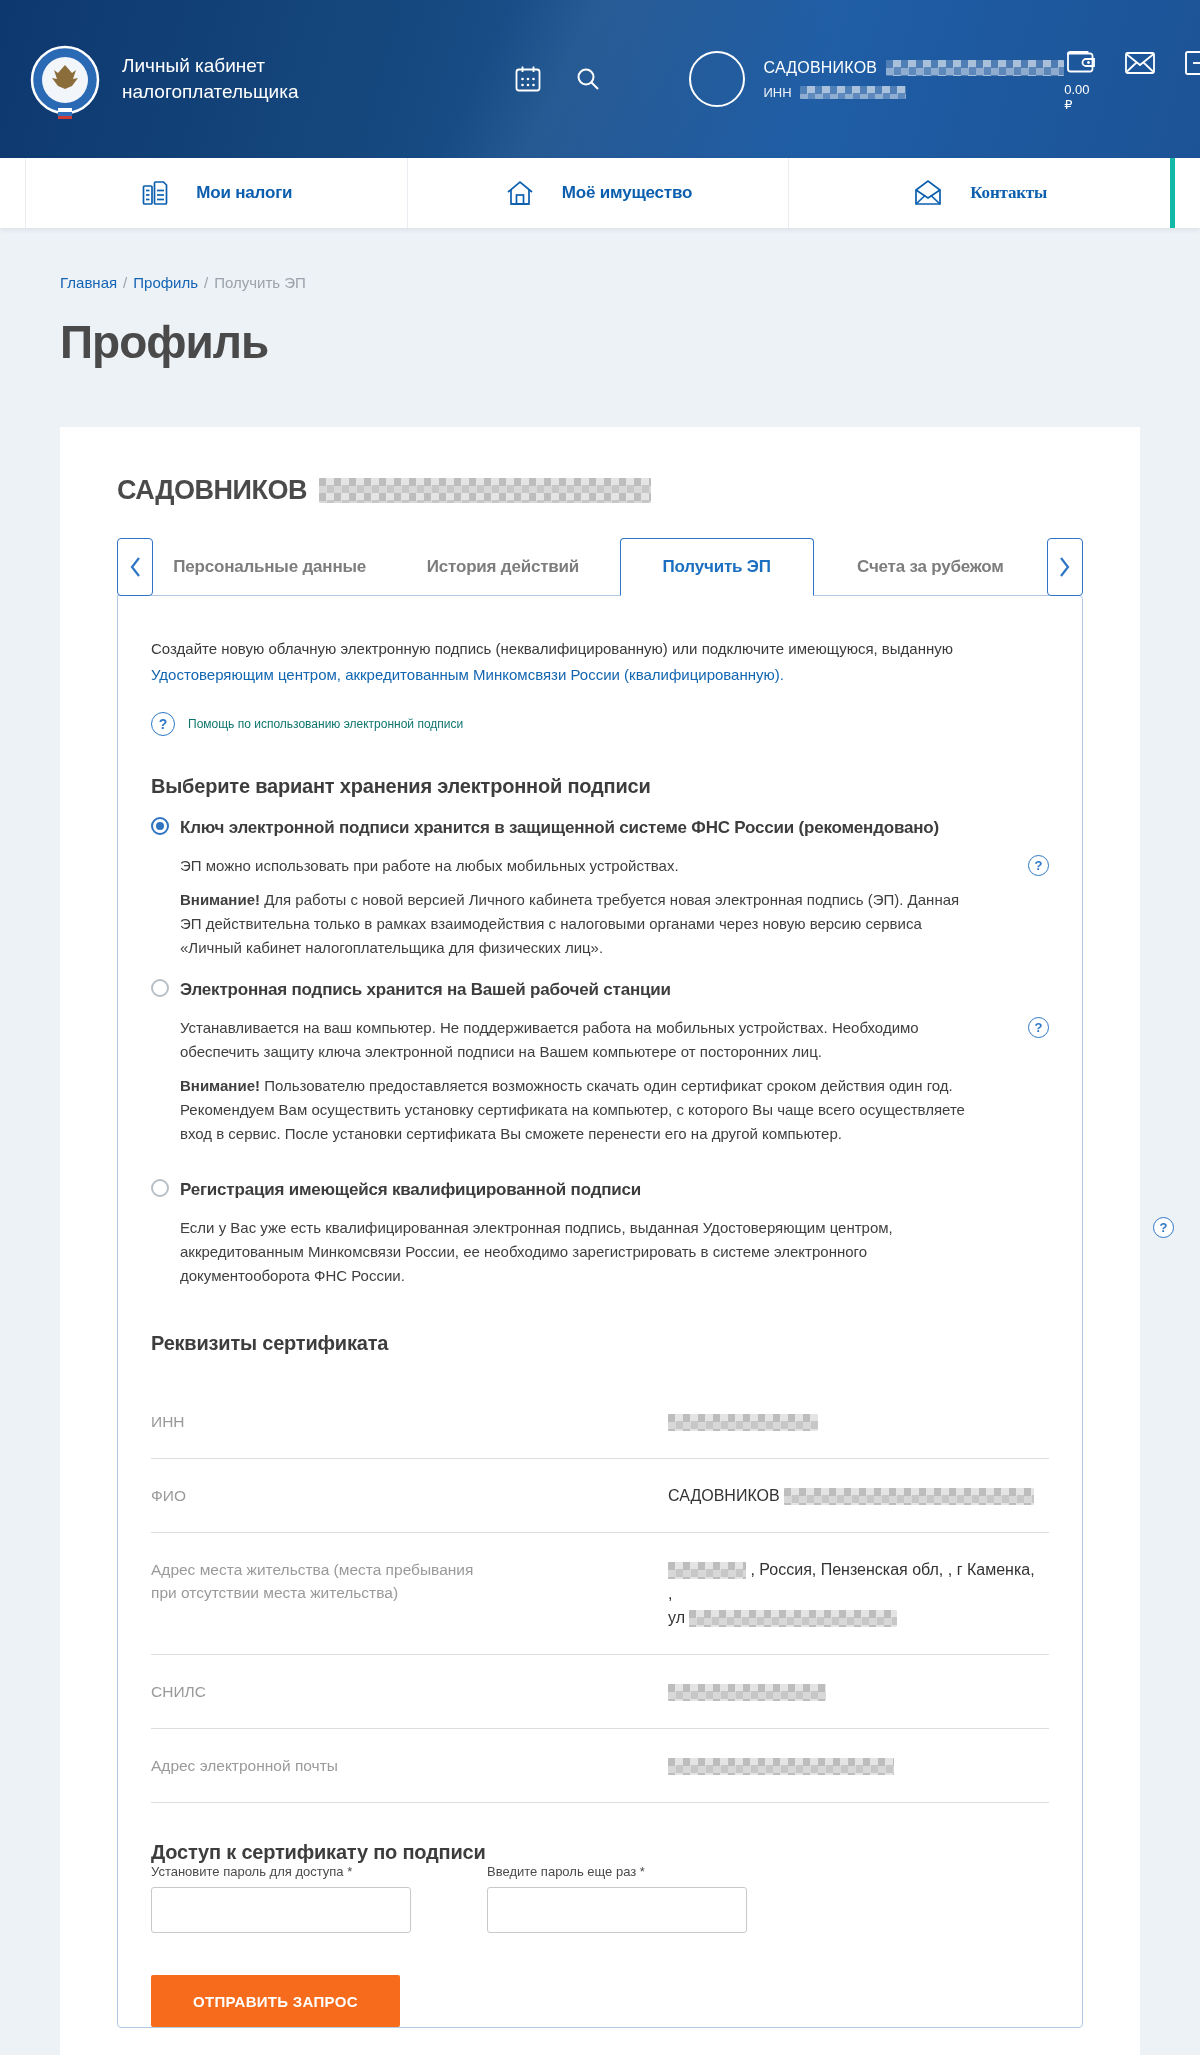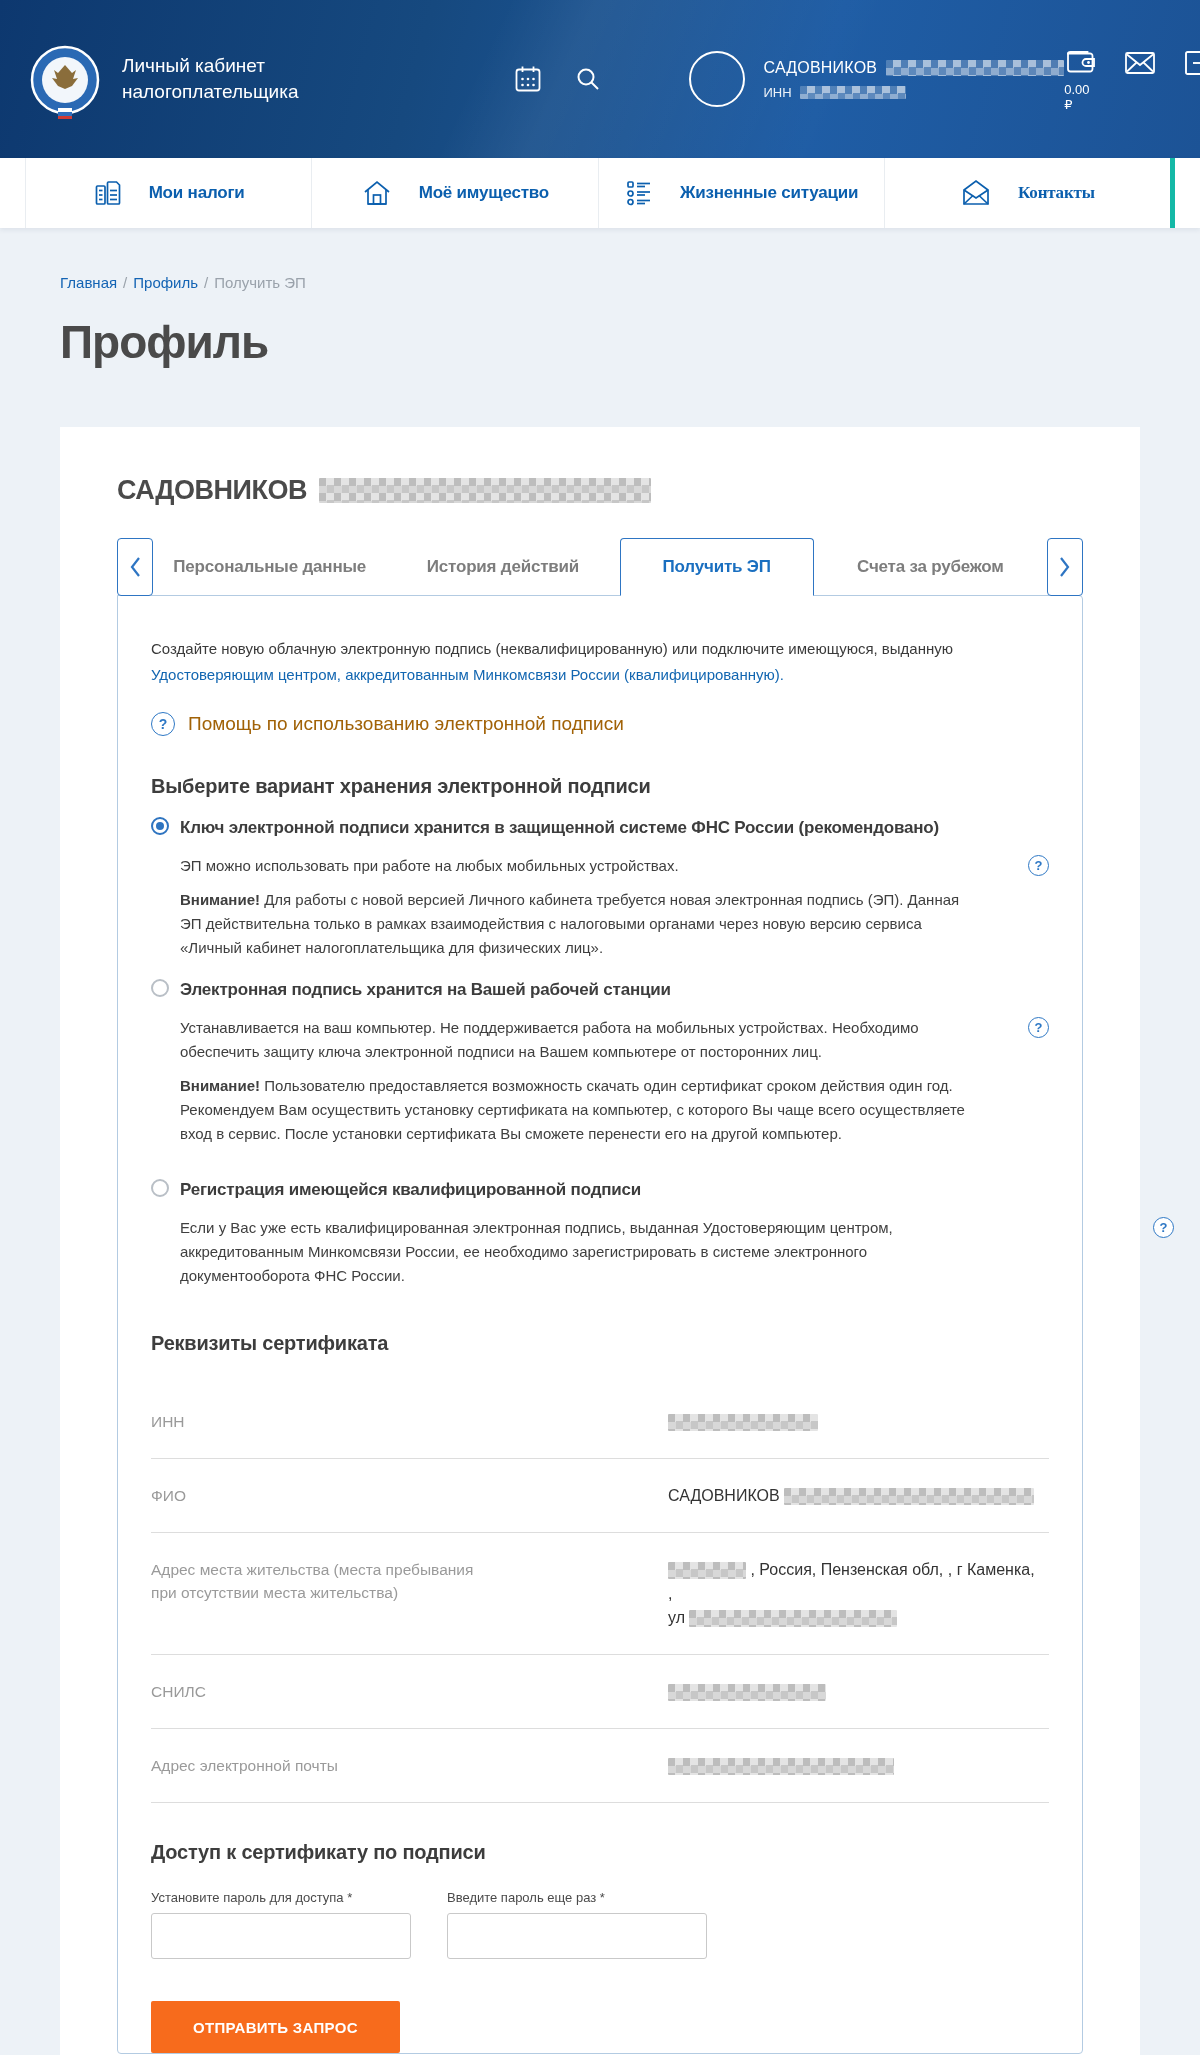--- a/index.html
+++ b/index.html
@@ -54,21 +54,21 @@
   .tab-arrow{flex:0 0 36px;border:1px solid #2e75c3;border-radius:4px;background:#fff;display:flex;align-items:center;justify-content:center;cursor:pointer;}
   .tab{flex:1;display:flex;align-items:center;justify-content:center;font-size:17px;font-weight:700;color:#7d7d7d;letter-spacing:-.2px;cursor:pointer;background:transparent;border:none;}
   .tab.active{flex:0 0 auto;padding:0 42px;color:#1a6fc0;background:#fff;
     border:1px solid #2e75c3;border-bottom:1px solid #fff;border-radius:4px 4px 0 0;}
   
   .panel{border:1px solid #b3cbe2;border-radius:0 4px 4px 4px;background:#fff;padding:40px 33px 0 33px;position:relative;z-index:1;}
   .intro{font-size:15px;line-height:26px;color:#3a3a3a;max-width:990px;}
   .intro a{color:#1266b1;text-decoration:none;cursor:pointer;}
   .help-row{margin-top:24px;display:inline-flex;align-items:center;gap:13px;cursor:pointer;background:none;border:none;}
   .help-row .q-badge{width:24px;height:24px;font-size:14px;}
-  .help-link{color:#a16207;font-size:19px;}
+  .help-link{color:#0f766e;font-size:12px;}
   .q-badge{display:inline-flex;align-items:center;justify-content:center;border:1px solid #2e78c5;color:#2e78c5;
     border-radius:50%;width:21px;height:21px;font-size:13px;font-weight:700;flex:0 0 auto;background:#fff;cursor:pointer;}
   .section-h{margin-top:39px;font-size:20px;font-weight:700;color:#3d3d3d;letter-spacing:-.2px;}
   
   .option{margin-top:16px;position:relative;padding-left:29px;}
   .option input[type=radio]{appearance:none;-webkit-appearance:none;position:absolute;left:0;top:3px;width:18px;height:18px;
     border:2px solid #b9bfc6;border-radius:50%;background:#fff;cursor:pointer;}
   .option input[type=radio]:checked{border-color:#2e74c0;}
   .option input[type=radio]:checked::after{content:"";position:absolute;inset:3px;border-radius:50%;background:#2e74c0;}
   .option-title{font-size:17px;font-weight:700;color:#3d3d3d;line-height:27px;letter-spacing:-.2px;cursor:pointer;display:block;max-width:880px;}
@@ -77,21 +77,21 @@
   .opt-p{font-size:15px;line-height:24px;color:#3f3f3f;}
   .opt-p + .opt-p{margin-top:10px;}
   .warn{font-weight:700;}
   
   .cert-table{margin-top:30px;}
   .cert-row{display:flex;align-items:flex-start;padding:25px 0 24px 0;border-bottom:1px solid #ddd;}
   .cert-label{flex:0 0 345px;font-size:15.5px;color:#9a9a9a;line-height:23px;}
   .cert-value{flex:1;padding-left:172px;font-size:16px;color:#333;line-height:24px;}
   .addr-val{max-width:545px;}
   
-  .field-row{display:flex;gap:36px;margin-top:26px;align-items:center;}
+  .field-row{display:flex;gap:76px;align-items:center;}
   .field label{display:block;font-size:13px;color:#4a4a4a;margin-bottom:8px;}
   .field input{width:260px;height:46px;border:1px solid #c9c9c9;border-radius:3px;background:#fff;padding:0 10px;font-size:15px;}
   .submit-btn{margin-top:42px;height:52px;padding:0 42px;background:#f76b1c;border:none;border-radius:2px;
     color:#fff;font-size:15px;font-weight:700;letter-spacing:.3px;cursor:pointer;font-family:inherit;}
   svg{display:block;}
 </style>
 </head>
 <body>
 
 <header class="top-header">
@@ -201,36 +201,20 @@
         <path d="M4 14 L16 4 L28 14"></path>
         <path d="M7 12 V26 H25 V12"></path>
         <rect x="12.5" y="17" width="7" height="9"></rect>
         <line x1="7" y1="26" x2="25" y2="26"></line>
       </svg>
     </span>
     <span class="nav-label">Моё имущество</span>
   </div>
   <div class="nav-item">
     <span>
-      <svg width="30" height="30" viewBox="0 0 30 30" fill="none" stroke="#0b5fae" stroke-width="1.7">
-        <rect x="4" y="4" width="5" height="5" rx="1"></rect>
-        <circle cx="6.5" cy="15.5" r="2.5"></circle>
-        <circle cx="6.5" cy="24" r="2.5"></circle>
-        <line x1="13" y1="5.5" x2="26" y2="5.5"></line>
-          <line x1="13" y1="8.5" x2="21" y2="8.5"></line>
-        <line x1="13" y1="14" x2="26" y2="14"></line>
-          <line x1="13" y1="17" x2="21" y2="17"></line>
-        <line x1="13" y1="22.5" x2="26" y2="22.5"></line>
-          <line x1="13" y1="25.5" x2="21" y2="25.5"></line>
-      </svg>
-    </span>
-    <span class="nav-label">Жизненные ситуации</span>
-  </div>
-  <div class="nav-item">
-    <span>
       <svg width="32" height="30" viewBox="0 0 32 30" fill="none" stroke="#0b5fae" stroke-width="1.7">
         <path d="M4 12 L16 3 L28 12 V26 H4 Z"></path>
         <path d="M4 12 L16 20 L28 12"></path>
         <path d="M4 26 L13 17.5"></path>
           <path d="M28 26 L19 17.5"></path>
       </svg>
     </span>
     <span class="nav-label">Контакты</span>
   </div>
 </nav>

